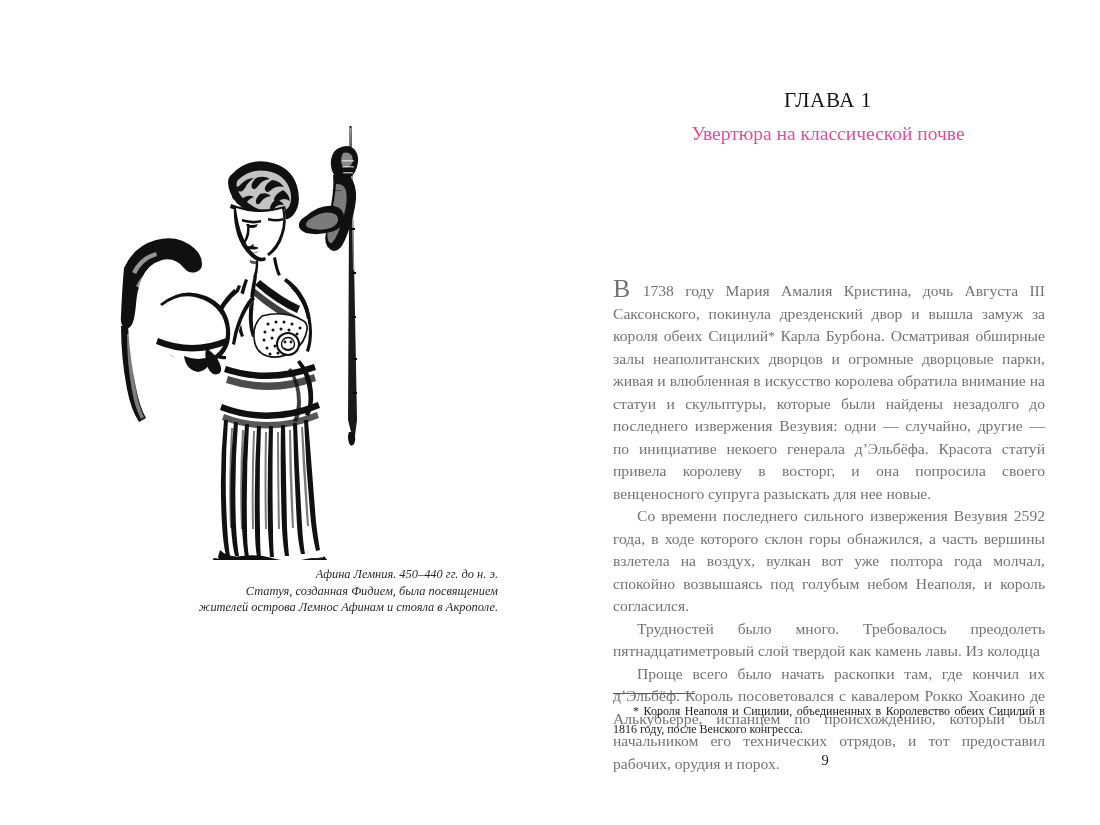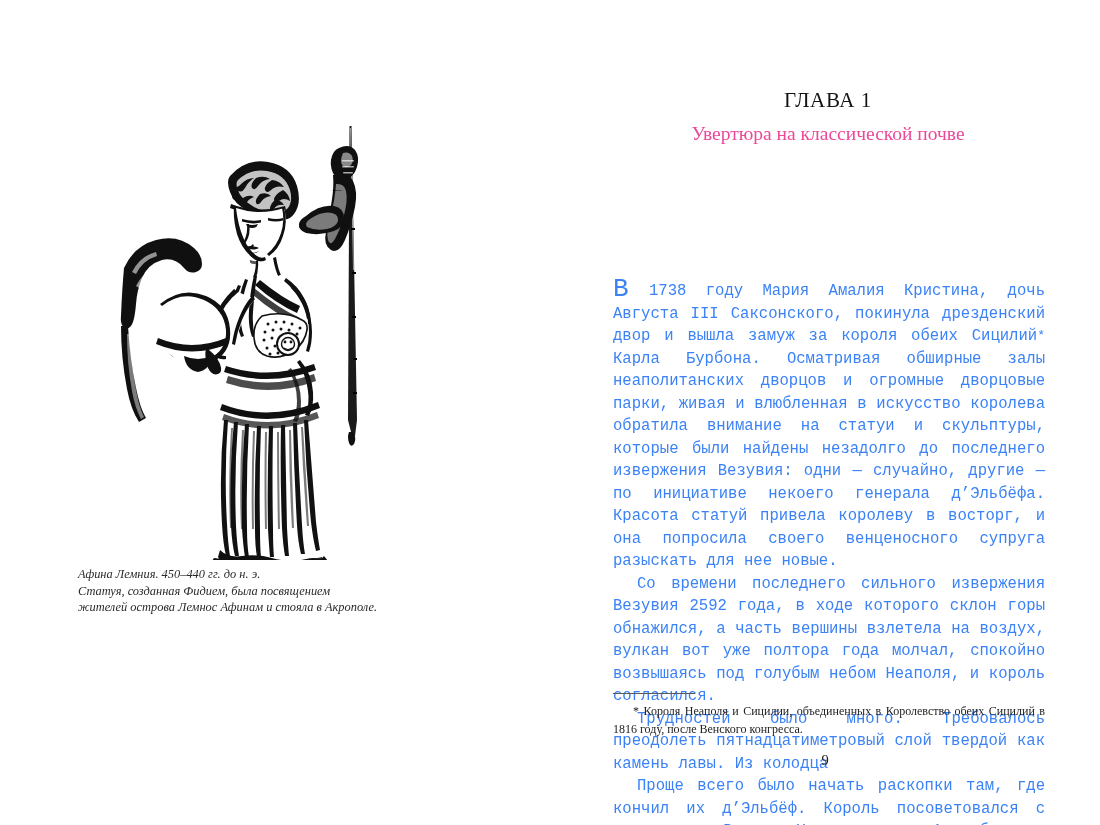--- a/index.html
+++ b/index.html
@@ -44,21 +44,21 @@
   .figure-block svg {
     display: block;
     width: 330px;
     height: 440px;
   }
   .figure-caption {
     position: absolute;
     left: 78px;
     top: 566px;
     width: 420px;
-    text-align: left;
+    text-align: right;
     font-style: italic;
     font-size: 12.4px;
     line-height: 16.6px;
     color: #2a2a2a;
   }
   .figure-caption .cap-line {
     display: block;
     white-space: nowrap;
   }
 
@@ -99,22 +99,21 @@
     width: 432px;
   }
   .body-column p {
     margin: 0;
     font-size: 15.6px;
     line-height: 22.5px;
     text-align: justify;
     text-align-last: left;
     text-indent: 24px;
     hyphens: auto;
-    color: #3b82f6;
-    font-family: Liberation Mono, monospace;
+    color: #737373;
   }
   .body-column p.first {
     text-indent: 0;
   }
   .initial-cap {
     font-size: 26px;
     line-height: 22px;
     vertical-align: -1px;
     padding-right: 1px;
   }

